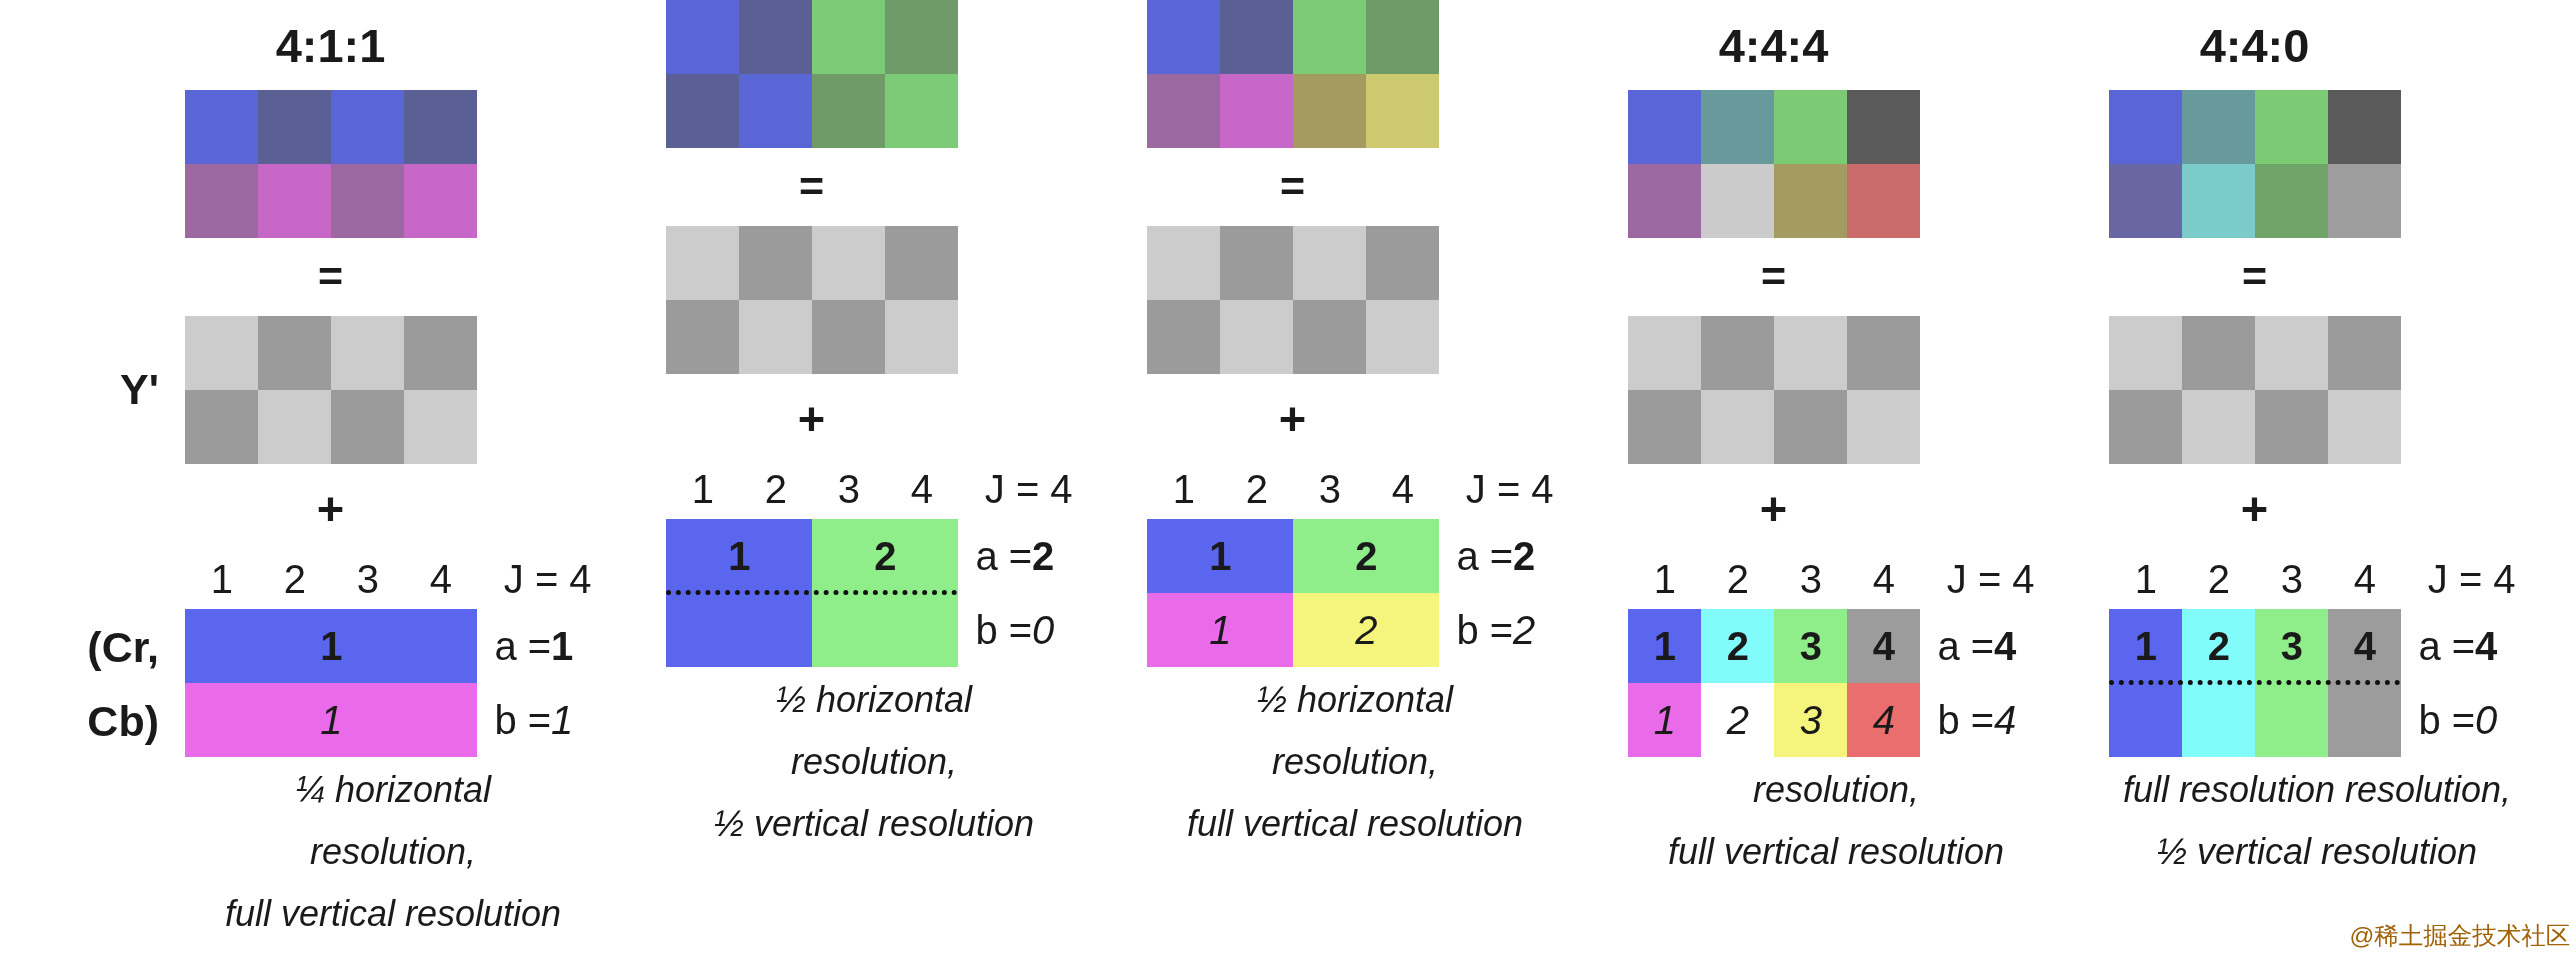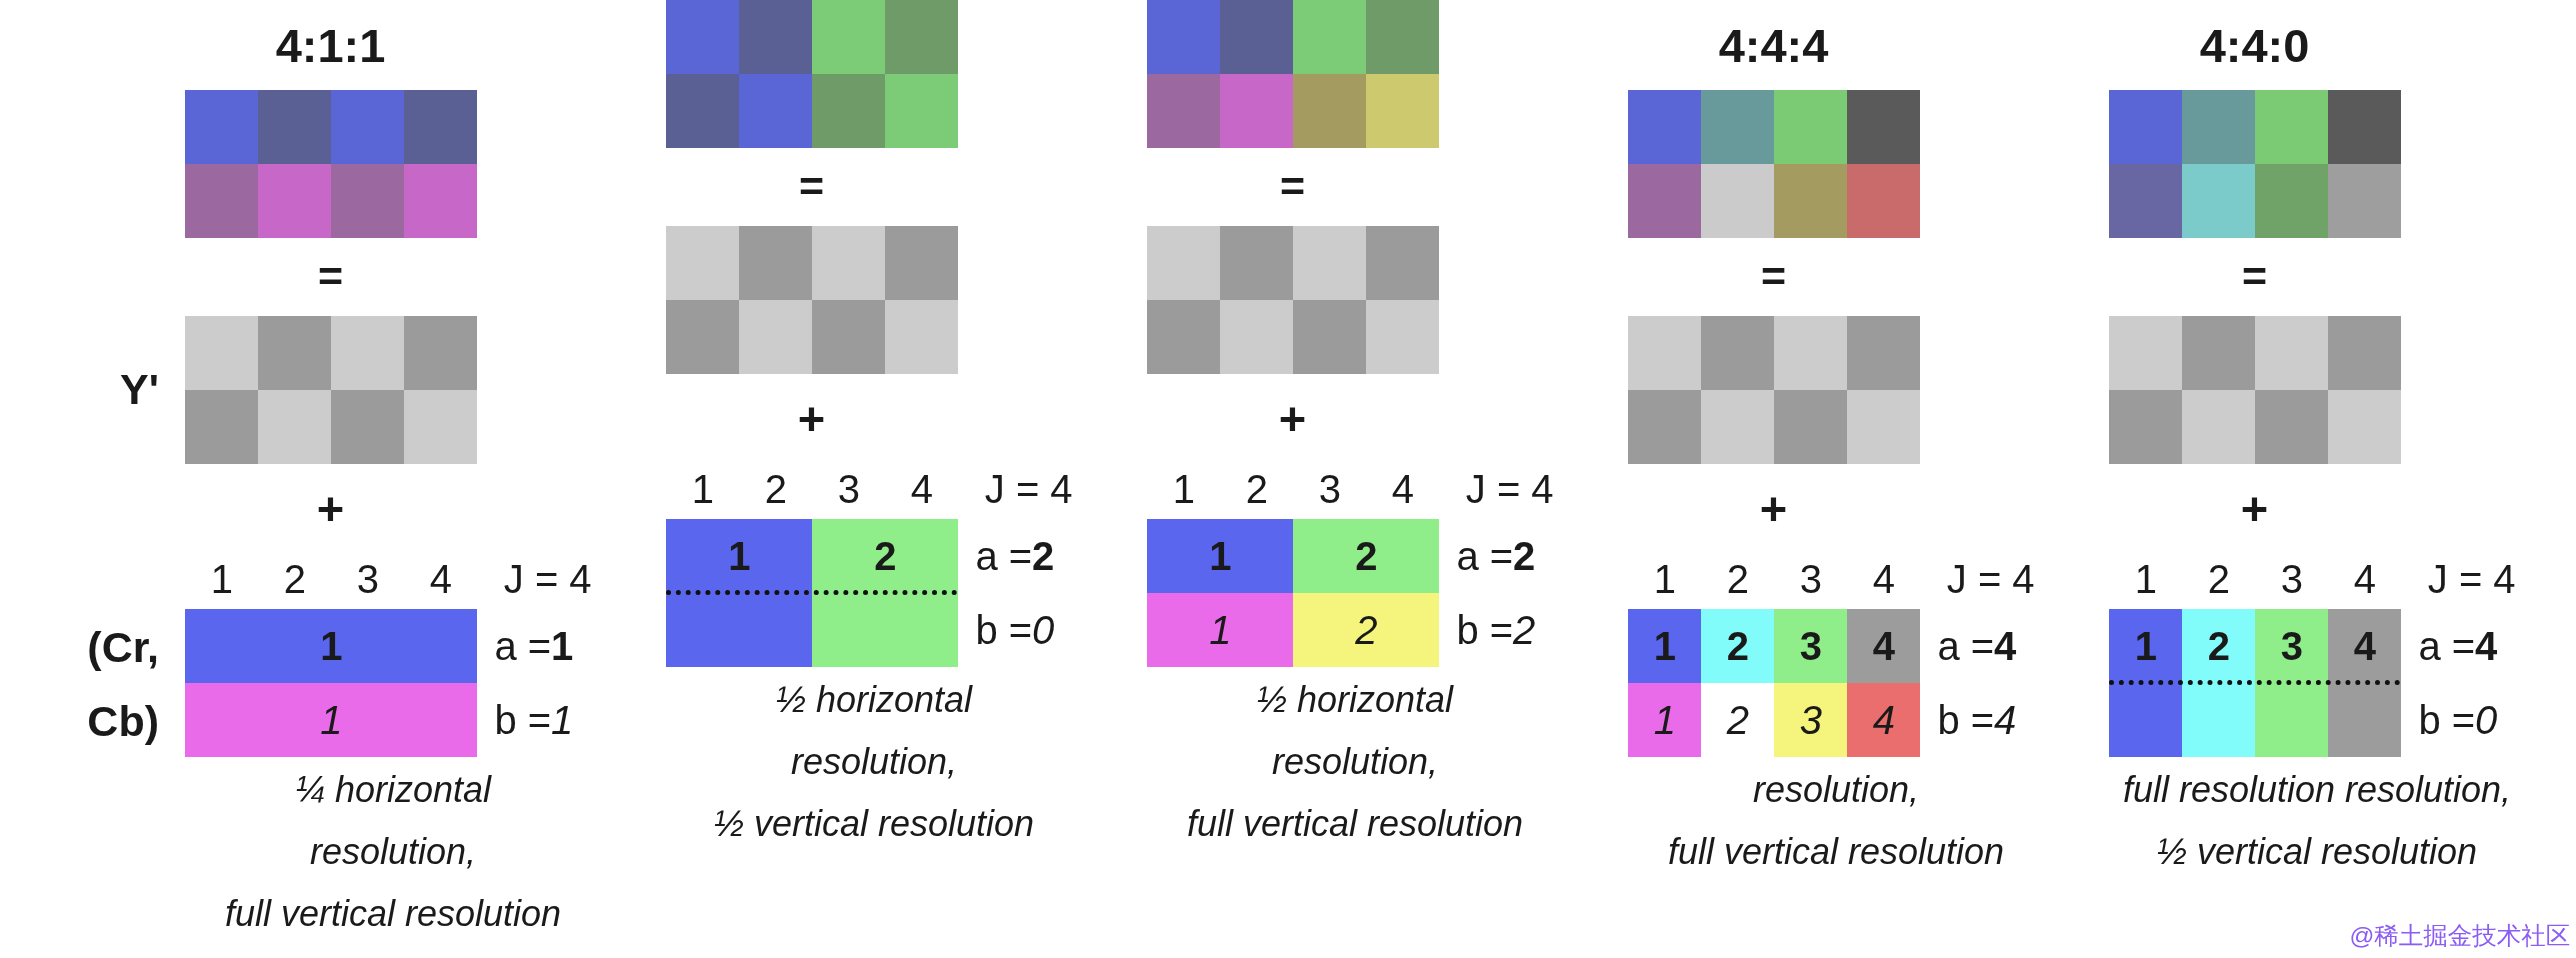--- a/index.html
+++ b/index.html
@@ -38,21 +38,21 @@
   .sp2{grid-column:span 2;}
   .sp4{grid-column:span 4;}
   .vlabel{font-size:40px;white-space:nowrap;padding-left:17px;display:flex;align-items:center;}
   .vlabel .val-a{font-weight:bold;}
   .vlabel .val-b{font-style:italic;}
   .divider{position:absolute;left:0;width:291px;top:122px;border-top:5.7px dotted #111;}
 
   .caption{margin-top:1.9px;width:434px;text-align:center;font-size:36px;line-height:62px;font-style:italic;}
   .cap-line{white-space:nowrap;}
 
-  .watermark{position:absolute;right:5.7px;bottom:7.5px;font-size:24.5px;color:#8b5cf6;}
+  .watermark{position:absolute;right:5.7px;bottom:7.5px;font-size:24.5px;color:#a16207;}
 </style>
 </head>
 <body>
 
 <div class="rail">
   <div class="rail-label rail-y">Y'</div>
   <div class="rail-label rail-crcb"><span>(Cr,</span><br><span>Cb)</span></div>
 </div>
 
 <div class="col" style="left:176px">

